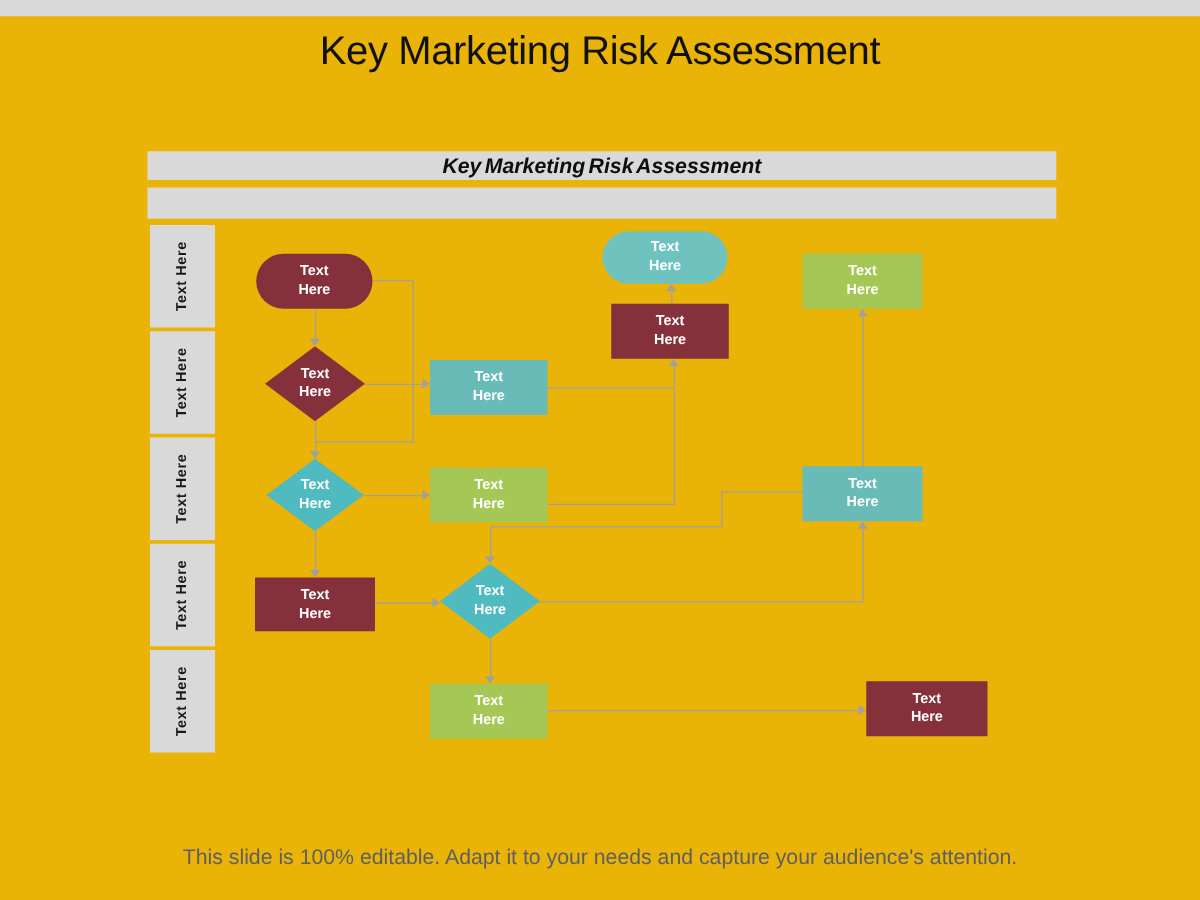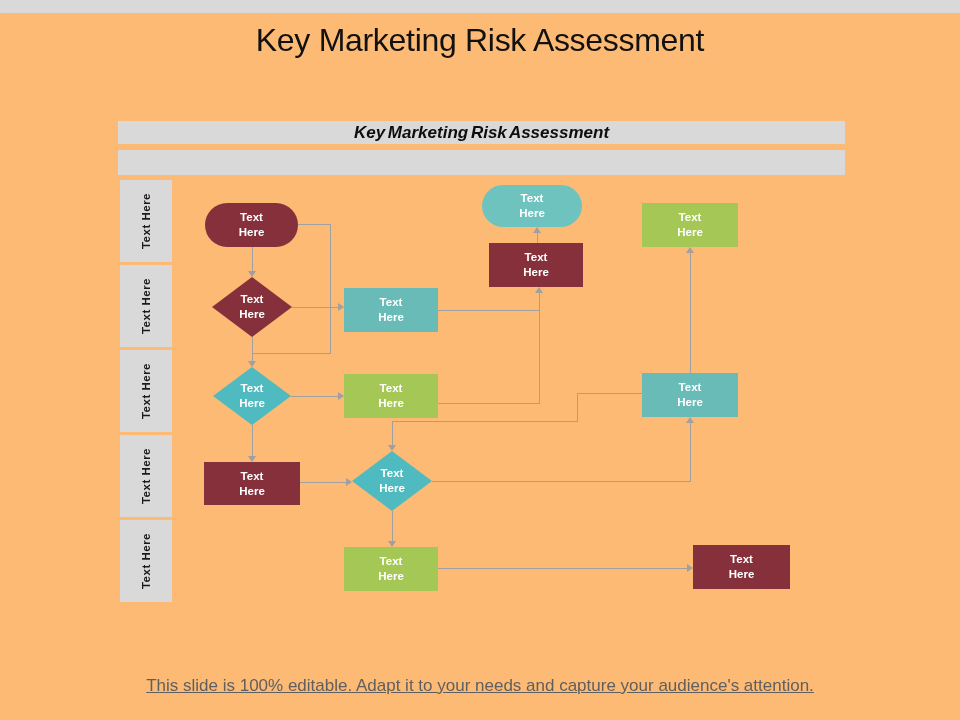--- a/index.html
+++ b/index.html
@@ -1,17 +1,17 @@
 <!DOCTYPE html>
 <html><head>
 <meta charset="utf-8">
 <style>
   html,body{margin:0;padding:0;background:#ffffff;}
   body{font-family:"Liberation Sans", sans-serif;}
-  .slide{position:relative;width:960px;height:720px;background:#fdba74;overflow:hidden;}
+  .slide{position:relative;width:960px;height:720px;background:#eab308;overflow:hidden;}
 
   .top-strip{position:absolute;left:0;top:0;width:960px;height:13px;background:#d9d9d9;}
 
   .main-title{position:absolute;left:0;top:22px;width:960px;text-align:center;
     font-size:32px;color:#111;font-weight:400;letter-spacing:-.3px;}
 
   .band{position:absolute;left:118px;width:727px;background:#d9d9d9;}
   .band1{top:121px;height:23px;display:flex;align-items:center;justify-content:center;}
   .band1 .band-text{font-size:17px;font-weight:bold;font-style:italic;color:#0d0d0d;word-spacing:-2px;}
   .band2{top:150px;height:25px;}
@@ -33,21 +33,21 @@
   .pill{border-radius:21px;}
   .diamond{clip-path:polygon(50% 0,100% 50%,50% 100%,0 50%);}
 
   .ln{position:absolute;background:#a0a0a0;}
   .ah{position:absolute;width:0;height:0;}
   .ah-d{border-left:4px solid transparent;border-right:4px solid transparent;border-top:6px solid #a0a0a0;}
   .ah-u{border-left:4px solid transparent;border-right:4px solid transparent;border-bottom:6px solid #a0a0a0;}
   .ah-r{border-top:4px solid transparent;border-bottom:4px solid transparent;border-left:6px solid #a0a0a0;}
 
   .caption{position:absolute;left:0;top:676px;width:960px;text-align:center;
-    font-size:17px;color:#5f5f5f;text-decoration:underline;}
+    font-size:17px;color:#5f5f5f;}
 </style>
 </head>
 <body>
 
 <div class="slide">
 
   <div class="top-strip"></div>
 
   <div class="main-title">Key Marketing Risk Assessment</div>
 

